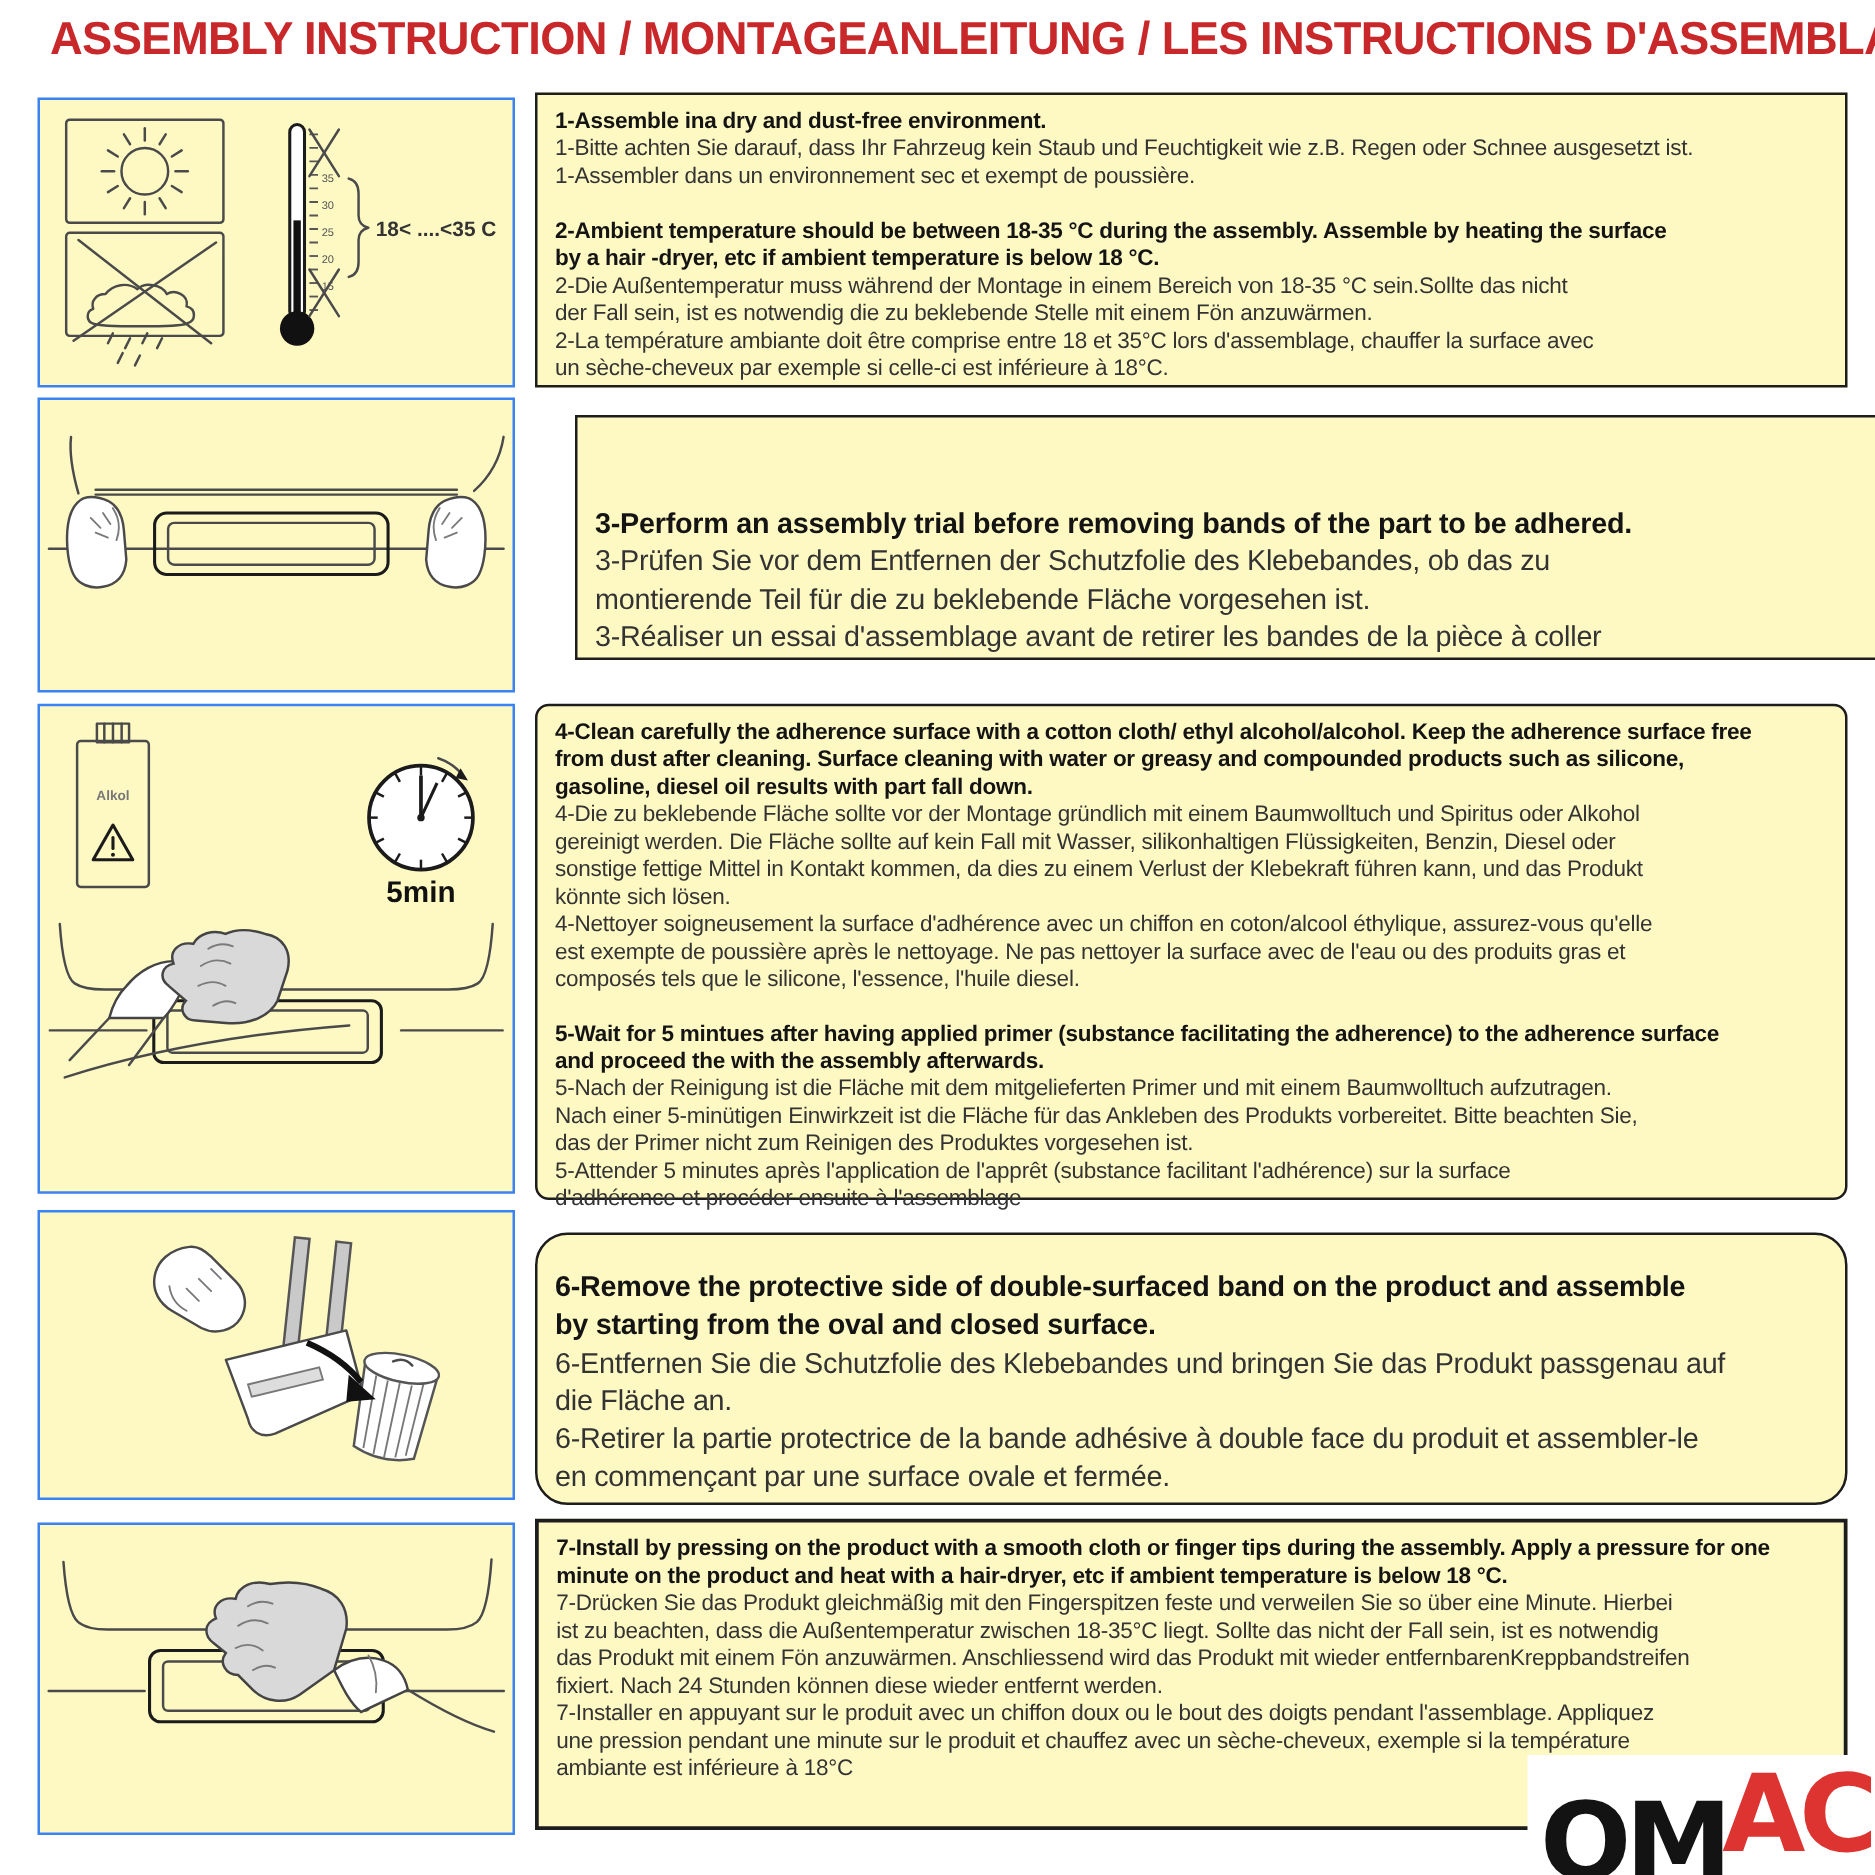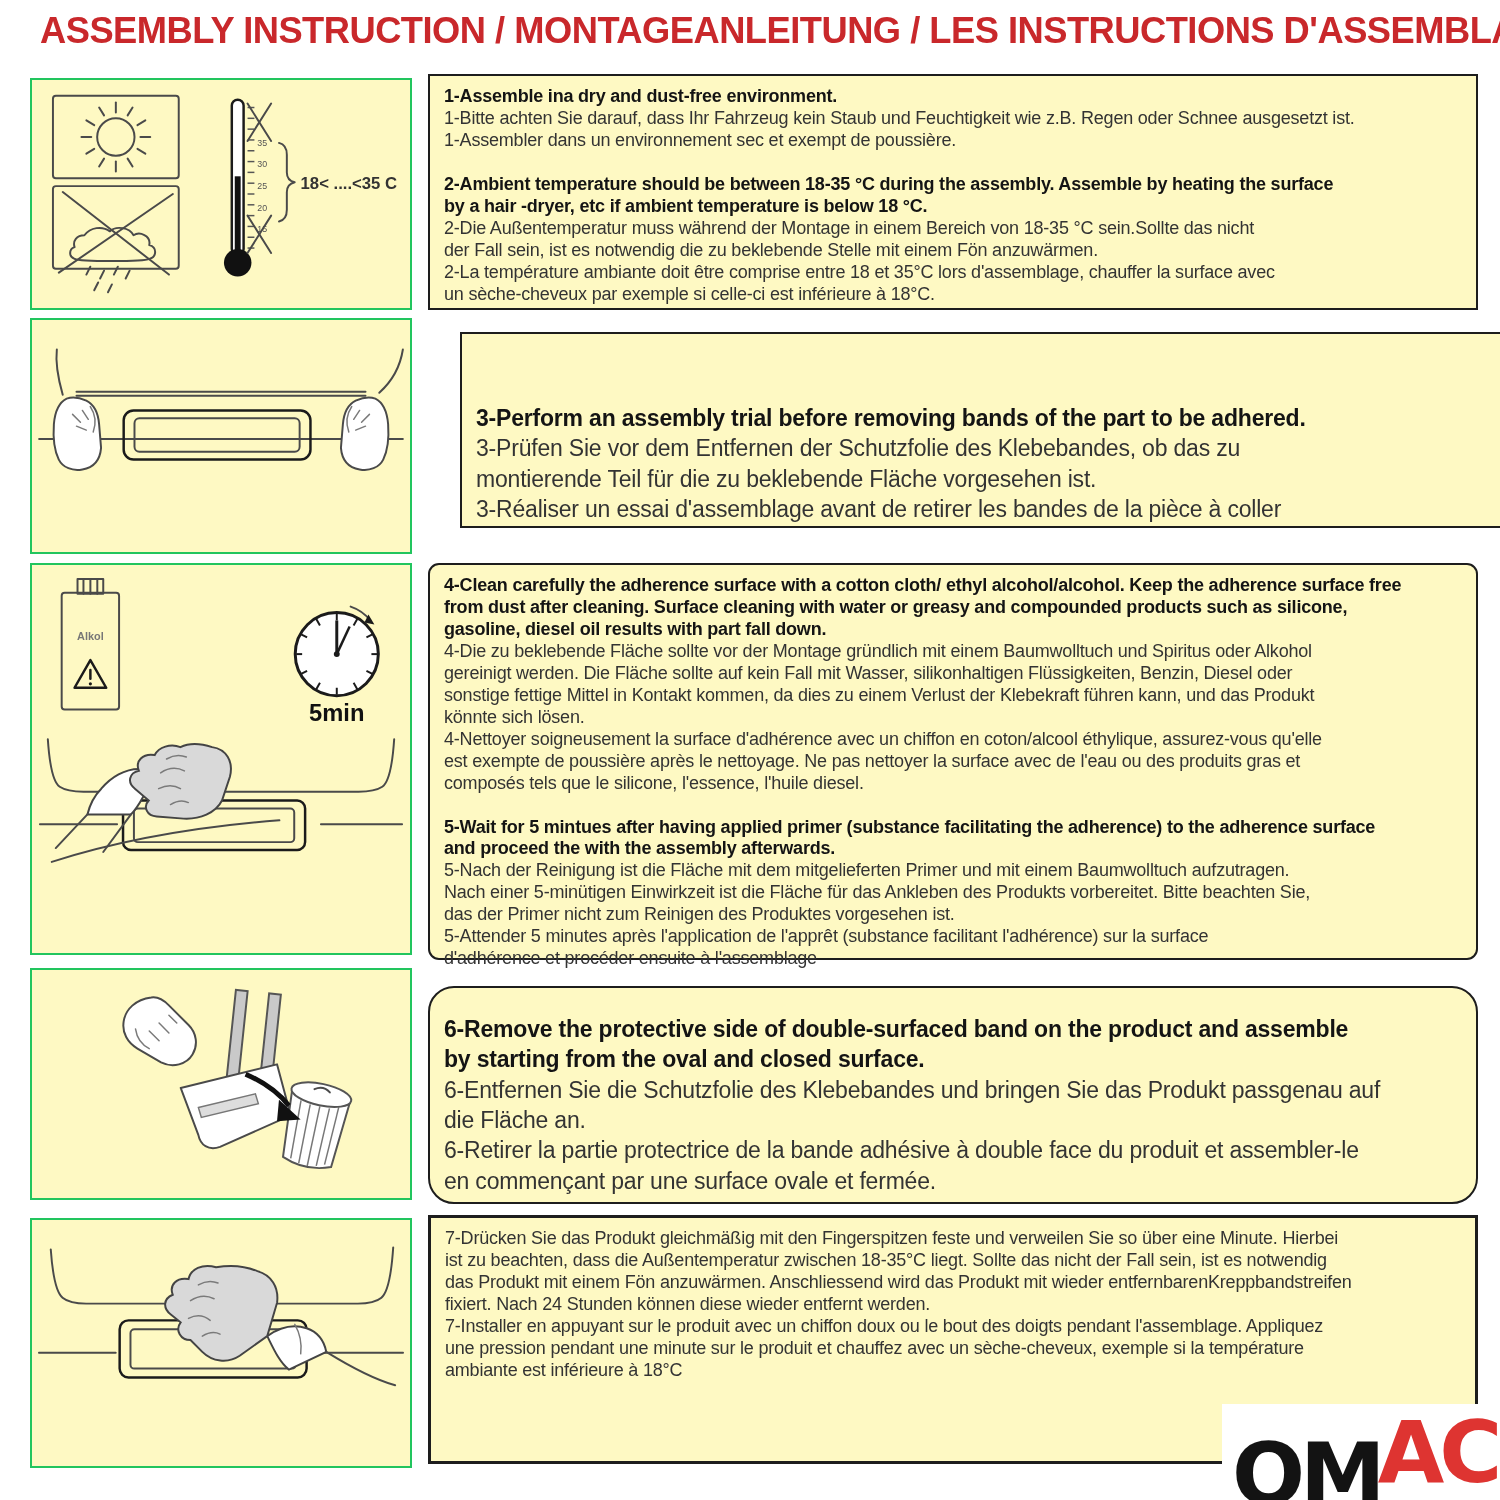--- a/index.html
+++ b/index.html
@@ -3,21 +3,21 @@
 <meta charset="utf-8">
 <style>
   html,body{margin:0;padding:0;background:#fff;}
   body{width:1500px;height:1500px;position:relative;font-family:"Liberation Sans","DejaVu Sans",sans-serif;}
   .page{position:absolute;inset:0;width:1500px;height:1500px;background:#fff;overflow:hidden;}
 
   .title{position:absolute;left:40px;top:10px;font-size:37px;font-weight:800;color:#c9282b;
          letter-spacing:-0.5px;transform:scaleX(0.98);transform-origin:left top;white-space:nowrap;}
 
   .box{position:absolute;background:#fef9c3;box-sizing:border-box;}
-  .ibox{border:2px solid #22c55e;}
+  .ibox{border:2px solid #3b82f6;}
   .tbox{border:2px solid #1d1d1d;padding:10px 16px 0 14px;}
   .tbox.thick{border-width:3px;}
 
   .tbox p{margin:0;white-space:pre-line;}
   .small p{font-size:18px;line-height:1.22;letter-spacing:-0.2px;}
   .big p{font-size:23px;line-height:1.32;letter-spacing:-0.2px;}
   .en{font-weight:700;color:#141414;}
   .lang{font-weight:400;color:#333;}
   .gap{margin-top:22px !important;}
   .big.pad-lg{padding-top:69px;margin-left:32px;}
@@ -281,20 +281,22 @@
       <g>
         <path d="M238,118 C252,108 266,106 278,110 C290,114 296,124 298,134 L260,152 C250,144 244,130 238,118 Z" fill="#fff" stroke="#444" stroke-width="2"></path>
         <path class="grey" stroke="#444" stroke-width="2" d="M186,48 C172,44 160,50 158,60 C146,58 138,66 142,76 C132,80 132,90 140,96 L150,104 C144,112 150,122 160,122 L172,134 C182,144 198,146 210,138 L238,118 L248,84 C250,68 242,56 228,52 C214,46 198,46 186,48 Z"></path>
         <path class="crease" d="M168,66 q10,-6 20,-2 M160,82 q12,-8 24,-2 M158,100 q12,-6 22,2 M172,118 q10,-6 18,-2"></path>
         <path class="crease" d="M266,106 q8,14 6,30"></path>
         <path class="ln" d="M298,134 Q340,160 368,168"></path>
       </g>
     </svg>
   </div>
   <div class="box tbox thick small" style="left:428px;top:1215px;width:1050px;height:249px;">
+    <p class="en">7-Install by pressing on the product with a smooth cloth or finger tips during the assembly. Apply a pressure for one
+minute on the product and heat with a hair-dryer, etc if ambient temperature is below 18 °C.</p>
     <p class="lang">7-Drücken Sie das Produkt gleichmäßig mit den Fingerspitzen feste und verweilen Sie so über eine Minute. Hierbei
 ist zu beachten, dass die Außentemperatur zwischen 18-35°C liegt. Sollte das nicht der Fall sein, ist es notwendig
 das Produkt mit einem Fön anzuwärmen. Anschliessend wird das Produkt mit wieder entfernbarenKreppbandstreifen
 fixiert. Nach 24 Stunden können diese wieder entfernt werden.</p>
     <p class="lang">7-Installer en appuyant sur le produit avec un chiffon doux ou le bout des doigts pendant l'assemblage. Appliquez
 une pression pendant une minute sur le produit et chauffez avec un sèche-cheveux, exemple si la température
 ambiante est inférieure à 18°C</p>
   </div>
 
   <div class="logo">

